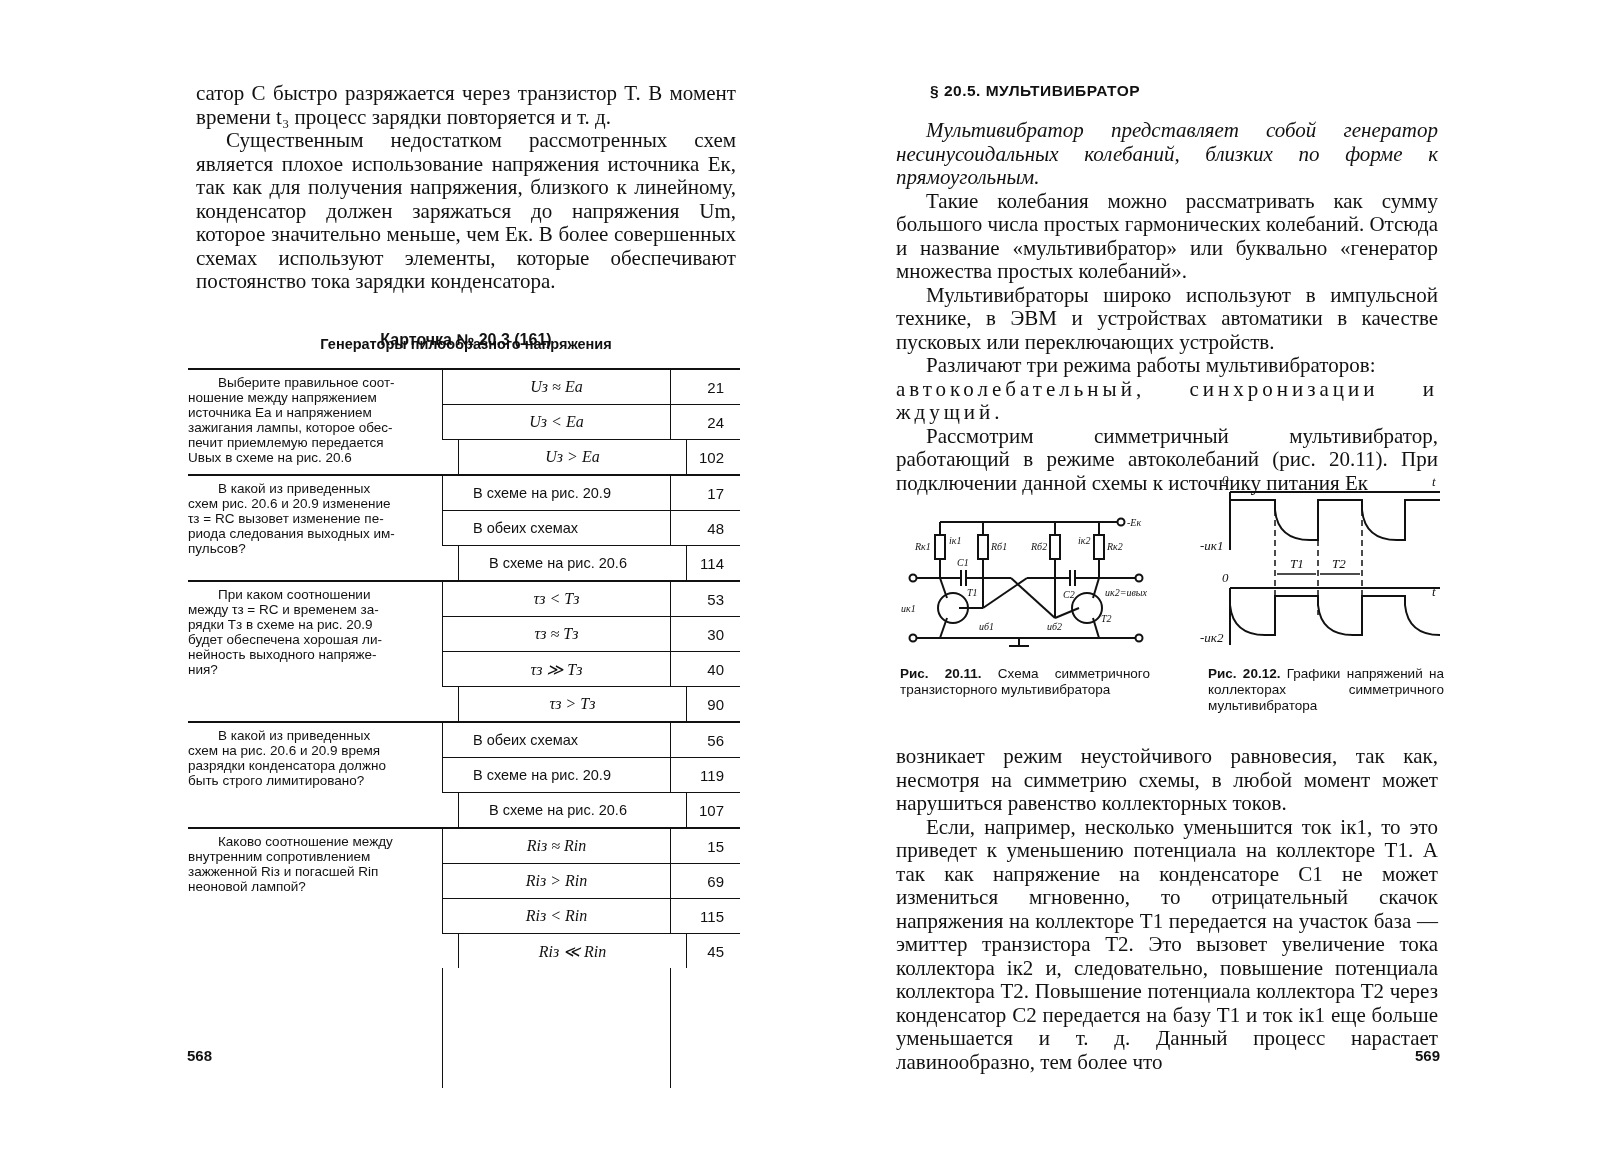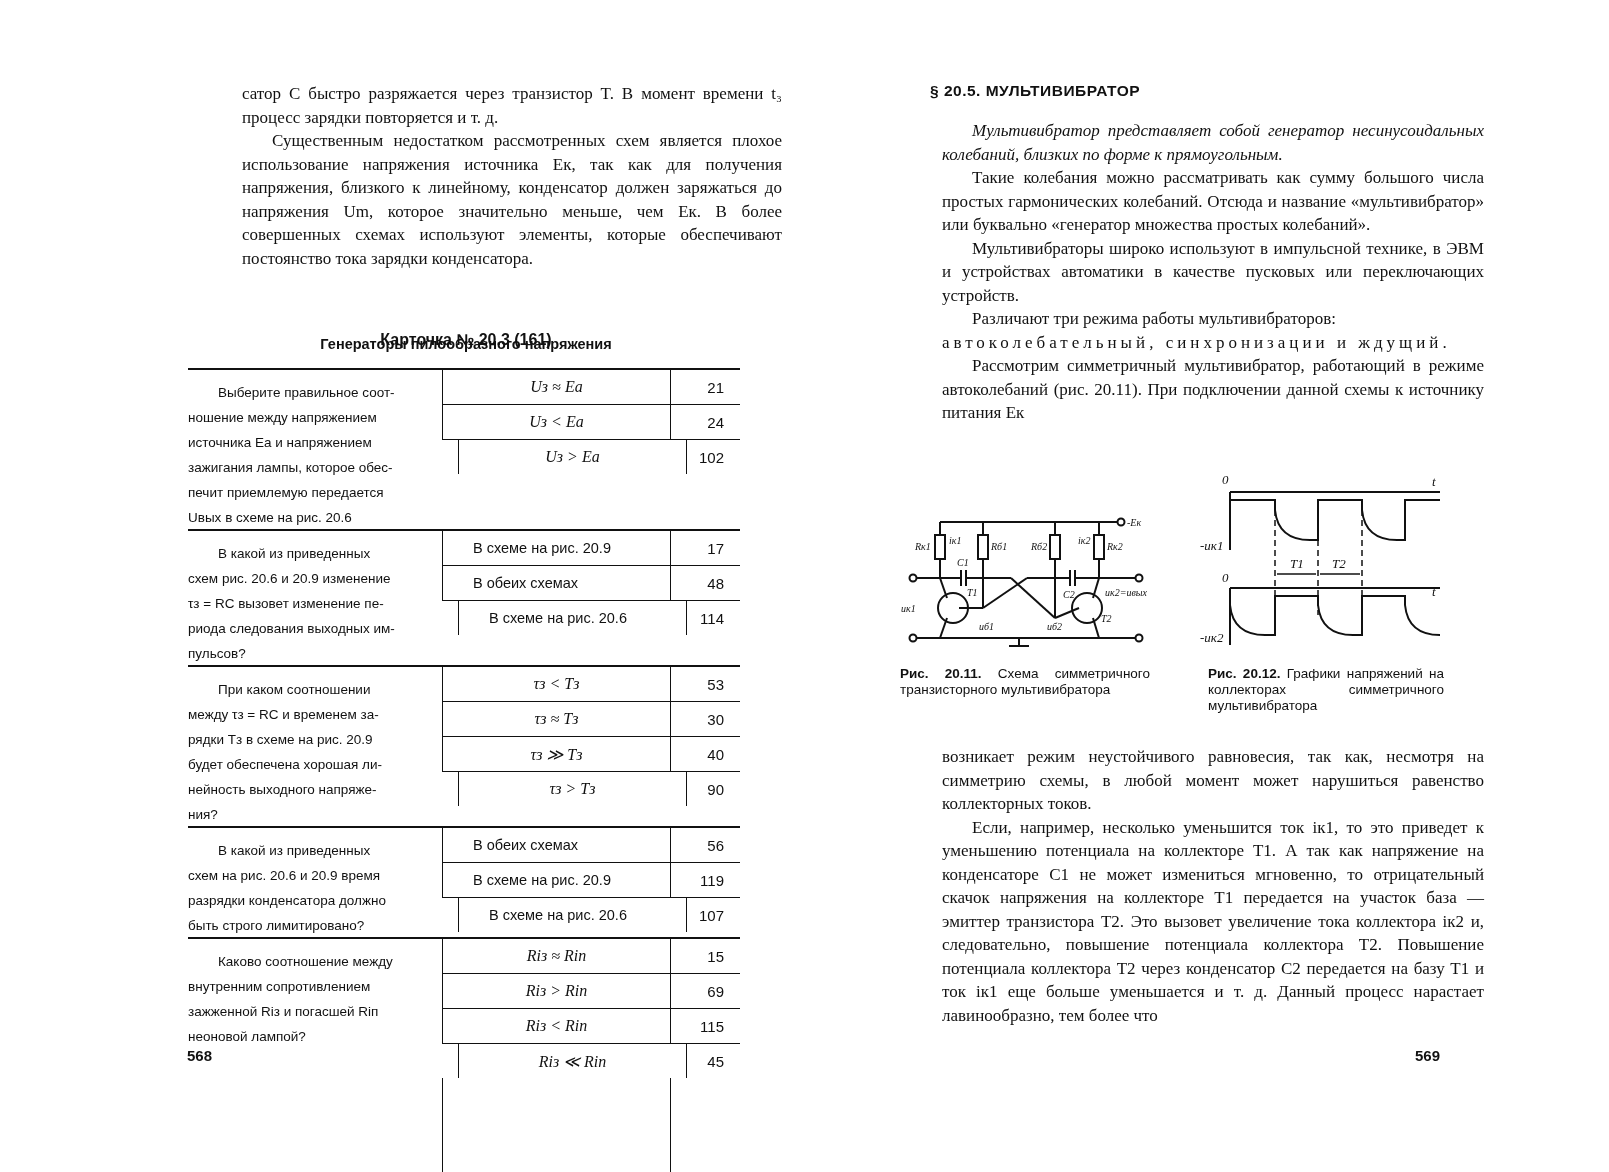--- a/index.html
+++ b/index.html
@@ -1,33 +1,33 @@
 <!DOCTYPE html>
 <html><head>
 <meta charset="utf-8">
 <style>
   html, body { margin:0; padding:0; background:#ffffff; }
   body { width:1609px; height:1172px; position:relative; overflow:hidden;
          font-family:"Liberation Serif", "DejaVu Serif", serif; color:#111; }
   .page { position:absolute; top:0; height:1172px; }
   .page-left { left:0; width:800px; }
   .page-right { left:800px; width:809px; }
-  .para { position:absolute; font-size:17px; line-height:23.5px; text-align:justify;margin-left:46px; }
+  .para { position:absolute; font-size:21px; line-height:23.5px; text-align:justify; }
   .para p { margin:0; }
   .indent { text-indent:30px; }
   .left-text { left:196px; top:82px; width:540px; }
   .card-title { position:absolute; left:196px; width:540px; text-align:center; font-family:"Liberation Sans", sans-serif;
                 font-weight:bold; font-size:14.5px; line-height:17px; }
   .card-title.t1 { top:331px; font-size:16px; }
   .card-title.t2 { top:336px; }
   .table-wrap { position:absolute; left:188px; top:368px; width:552px; }
   .q-block { position:relative; border-top:2px solid #111; display:flex; }
   .q-text { width:254px; padding:5px 8px 4px 0; font-family:"Liberation Sans", sans-serif; font-size:13.5px;
             line-height:15px; text-align:justify; box-sizing:border-box; }
-  .q-text span { display:block;margin-top:10px; }
+  .q-text span { display:block; }
   .ans-col { flex:1; display:flex; flex-direction:column; }
   .ans-row { display:flex; height:34px; border-bottom:1.5px solid #111; align-items:center; }
   .ans-row:last-child { border-bottom:none;padding-left:16px; }
   .ans-text { width:228px; border-left:1.5px solid #111; height:100%; display:flex; align-items:center;
               font-family:"Liberation Sans", sans-serif; font-size:14.5px; box-sizing:border-box; }
   .ans-text.center { justify-content:center; font-family:"Liberation Serif", serif; font-style:italic; font-size:16px; }
   .ans-text.leftal { padding-left:30px; }
   .ans-code { flex:1; border-left:1.5px solid #111; height:100%; display:flex; align-items:center; justify-content:flex-end;
               padding-right:16px; font-family:"Liberation Sans", sans-serif; font-size:15px; box-sizing:border-box; }
   .tail { height:120px; display:flex; }

